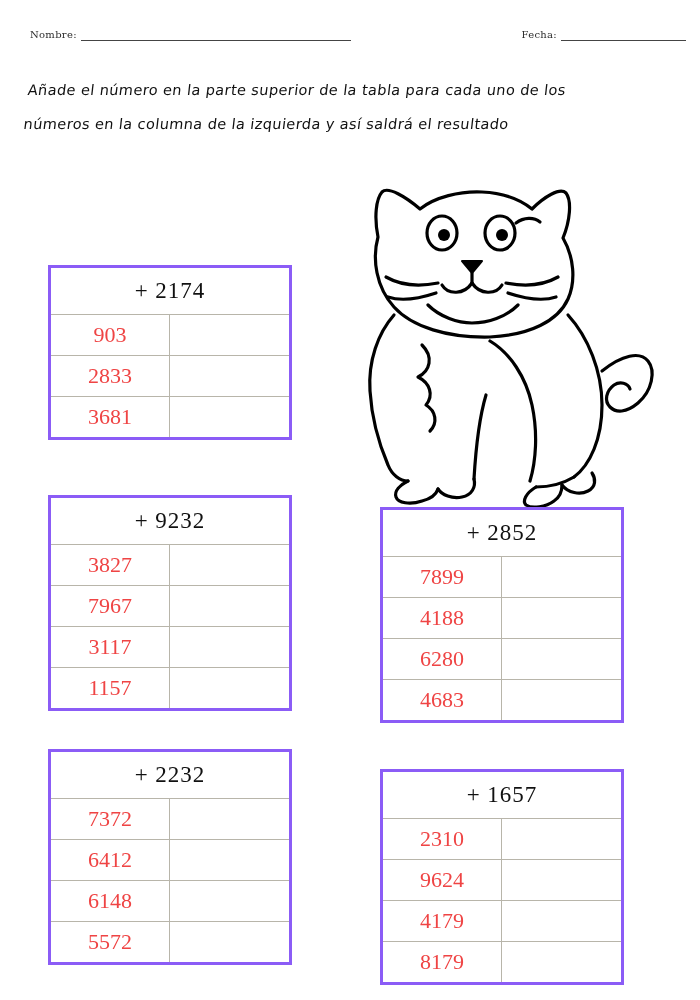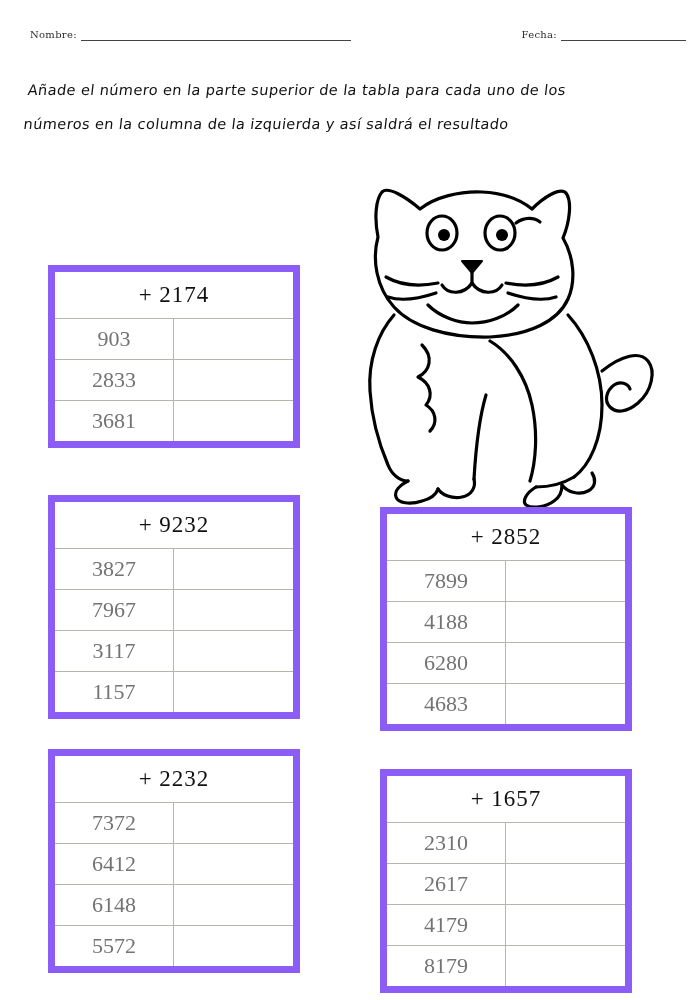--- a/index.html
+++ b/index.html
@@ -81,21 +81,21 @@
   .tables {
     position: absolute;
     left: 0;
     top: 255px;
     width: 700px;
     height: 720px;
   }
   .table {
     position: absolute;
     width: 238px;
-    border: 7px solid #8b5cf6;
+    border: 3px solid #8b5cf6;
     border-collapse: collapse;
     background: #fff;
   }
   .table .hdr {
     height: 46px;
     border-bottom: 1px solid #b8b5aa;
     display: flex;
     align-items: center;
     justify-content: center;
     font-size: 23px;
@@ -111,21 +111,21 @@
   .row:last-child {
     border-bottom: none;
   }
   .cell-num {
     flex: 0 0 118px;
     border-right: 1px solid #b8b5aa;
     display: flex;
     align-items: center;
     justify-content: center;
     font-size: 22px;
-    color: #737373;
+    color: #ef4444;
   }
   .cell-ans {
     flex: 1;
   }
 
   
   #tbl-0 { left: 48px;  top: 10px;  }
   #tbl-1 { left: 48px;  top: 240px; }
   #tbl-2 { left: 380px; top: 252px; }
   #tbl-3 { left: 48px;  top: 494px; }
@@ -280,21 +280,21 @@
       </div>
     </div>
 
     <div class="table" id="tbl-4">
       <div class="hdr">+ 1657</div>
       <div class="row">
         <div class="cell-num">2310</div>
         <div class="cell-ans"></div>
       </div>
       <div class="row">
-        <div class="cell-num">2617</div>
+        <div class="cell-num">9624</div>
         <div class="cell-ans"></div>
       </div>
       <div class="row">
         <div class="cell-num">4179</div>
         <div class="cell-ans"></div>
       </div>
       <div class="row">
         <div class="cell-num">8179</div>
         <div class="cell-ans"></div>
       </div>

